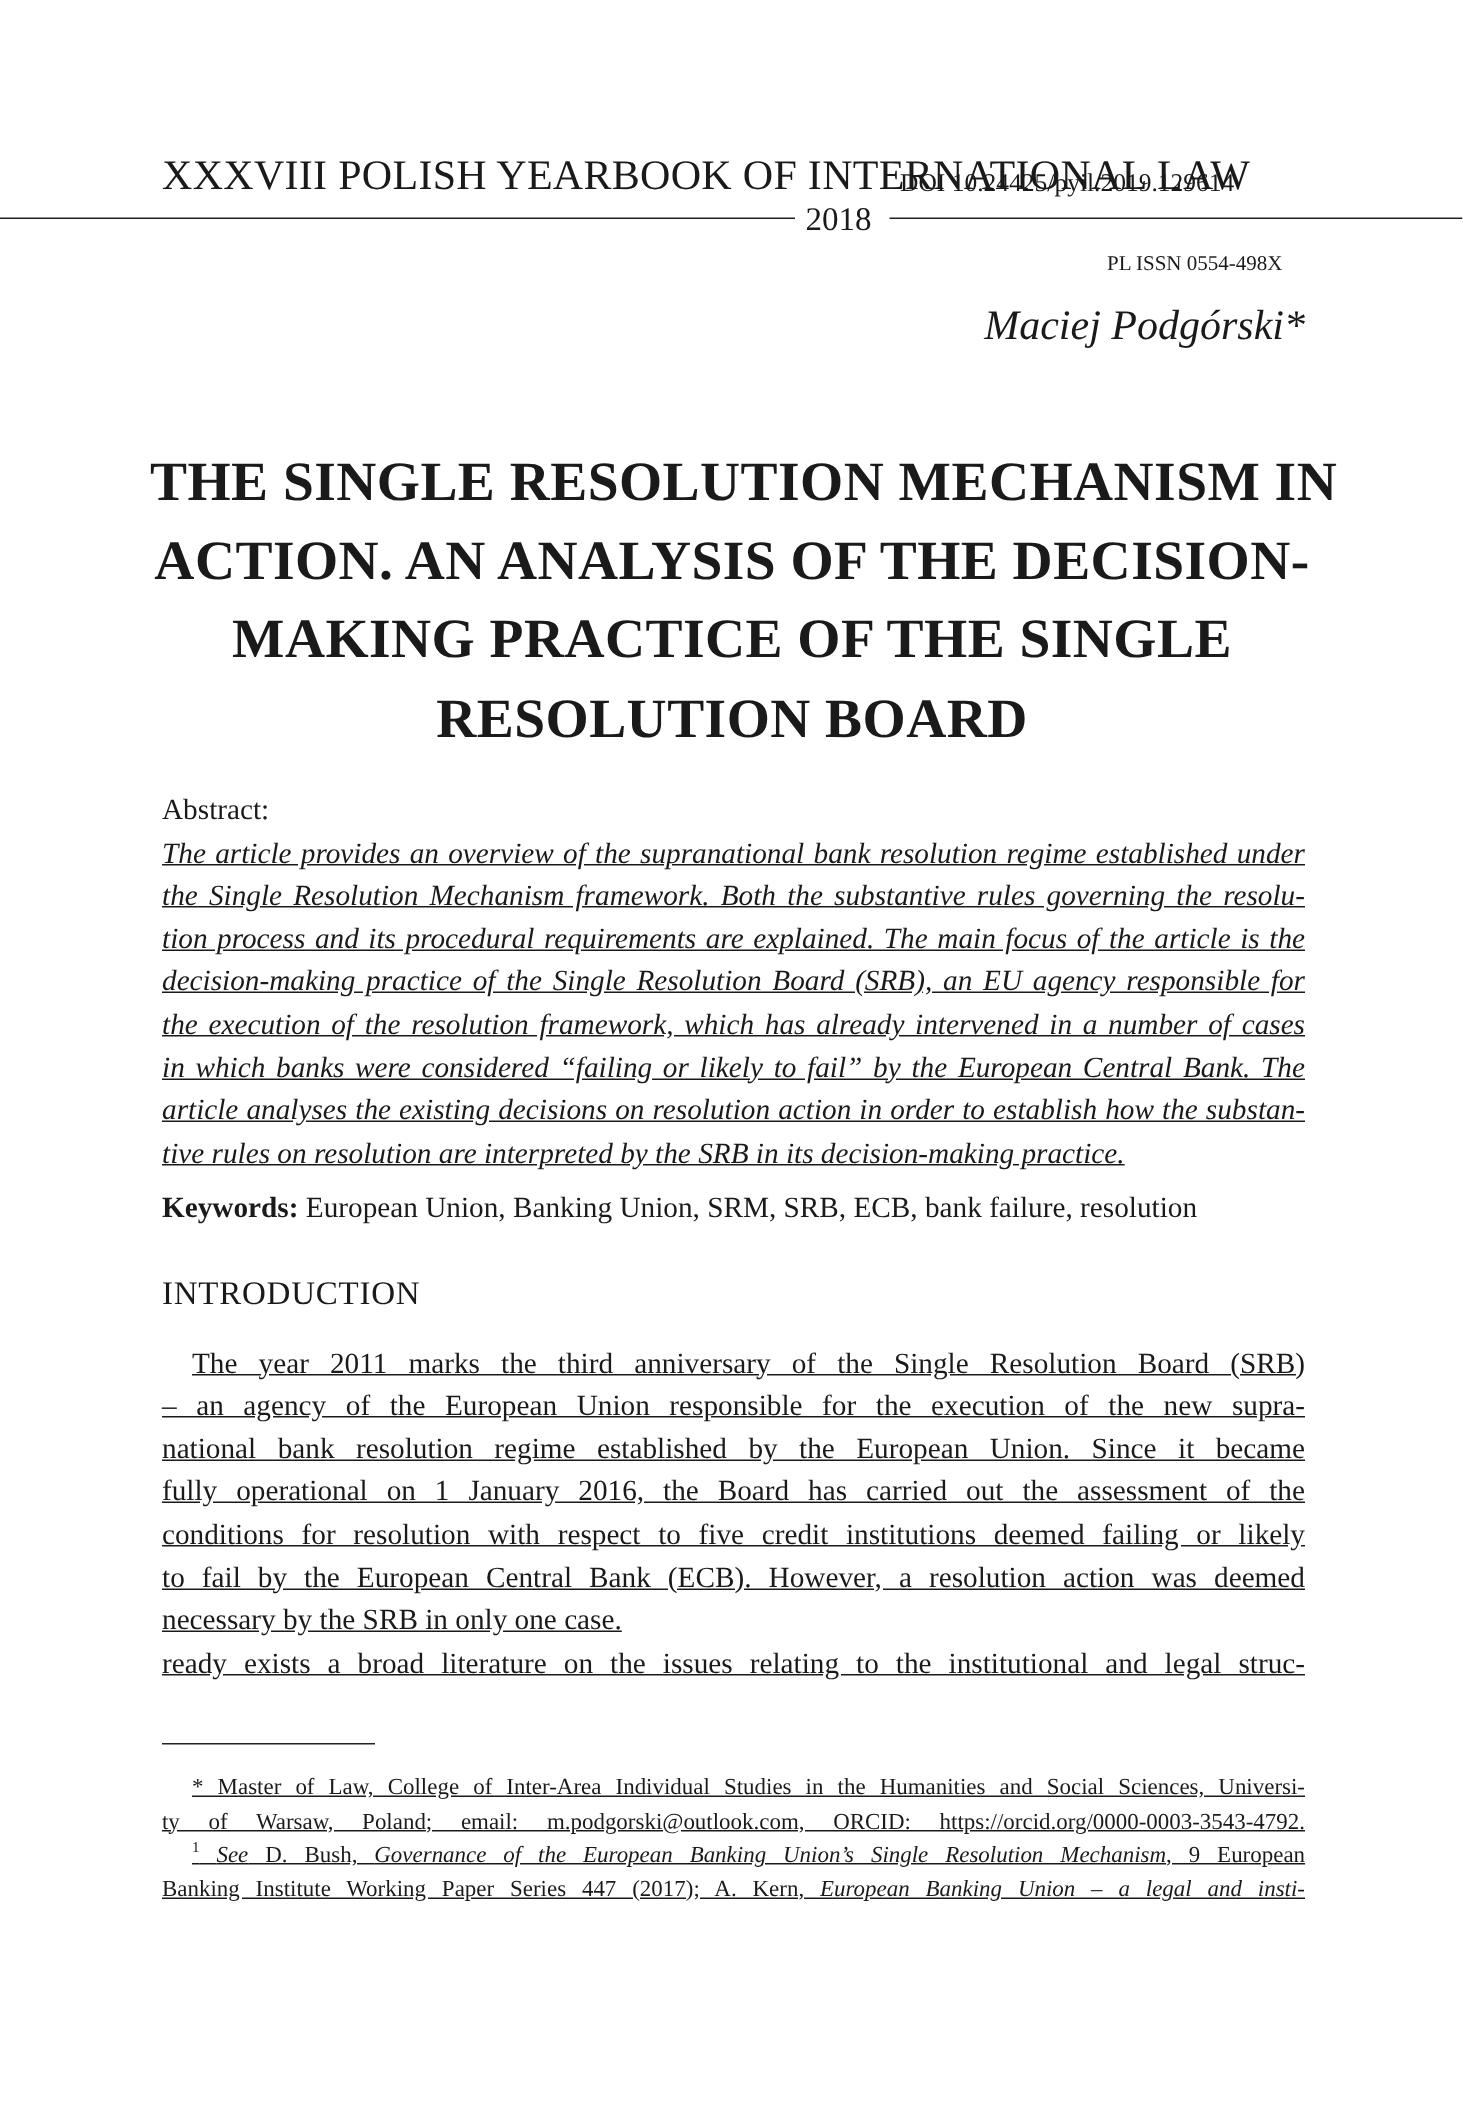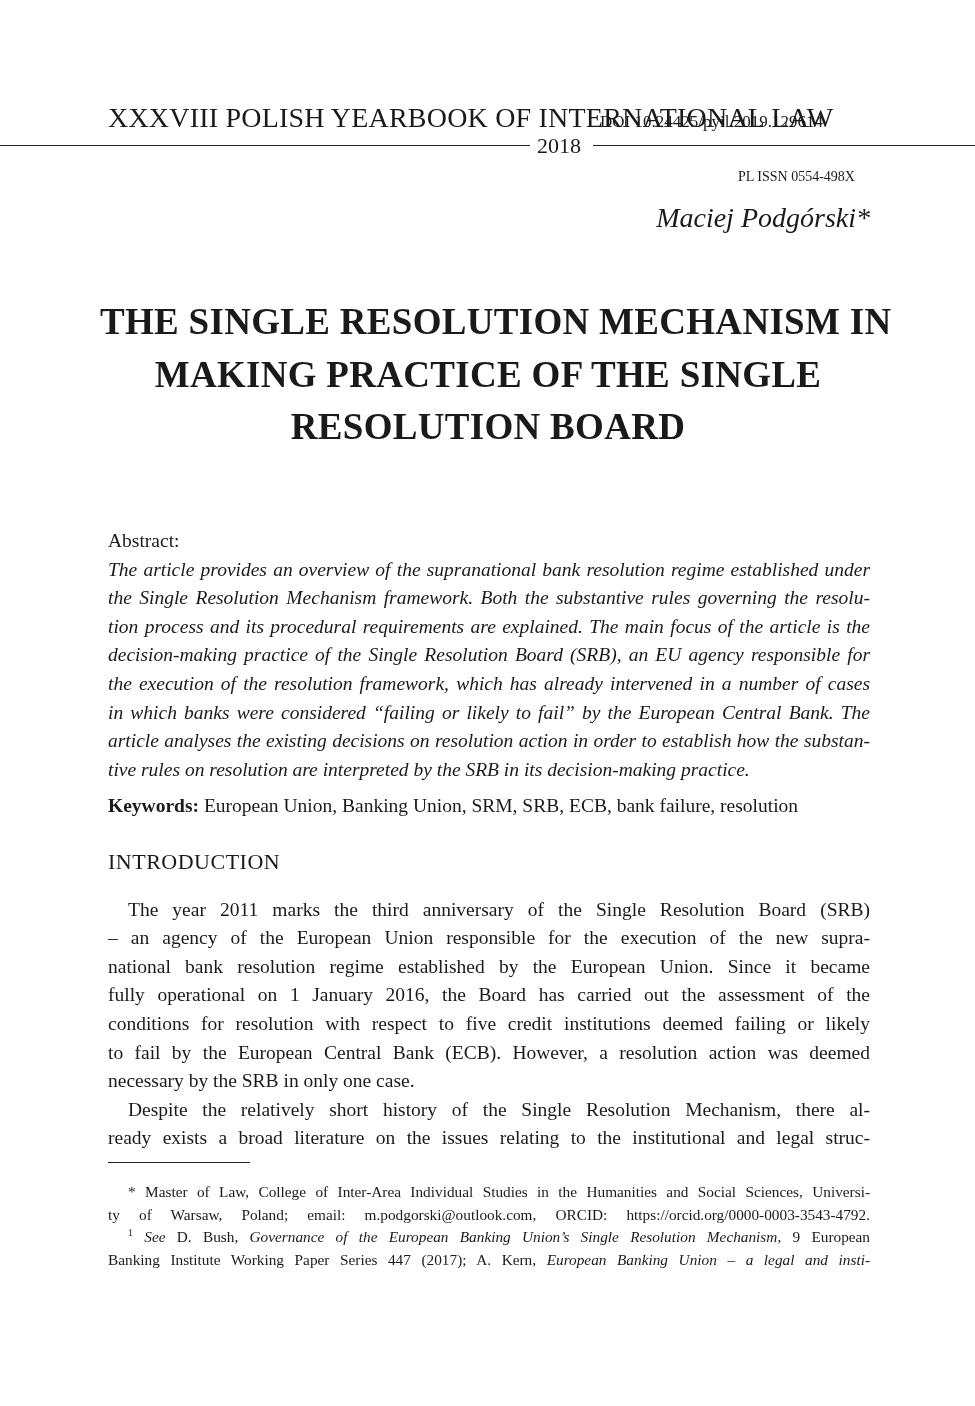--- a/index.html
+++ b/index.html
@@ -12,21 +12,21 @@
   .year { left: 537px; top: 133px; font-size: 22px; }
   .doi { left: 600px; top: 112px; font-size: 17px; white-space: nowrap; }
   .issn { left: 738px; top: 159px; font-size: 14px; white-space: nowrap; margin-top: 10px; }
   .author { right: 105px; top: 202px; font-size: 28px; font-style: italic; white-space: nowrap; }
   .title { left: 100px; width: 776px; top: 296px; text-align: center; font-weight: bold;
            font-size: 37px; line-height: 52.5px; letter-spacing: 0.3px; }
   .title div { white-space: nowrap; }
   .content { left: 108px; width: 762px; top: 527px; font-size: 19.5px; line-height: 28.6px; }
   .abstract-label { font-weight: normal; }
   .abstract-text { font-style: italic; text-align: justify; }
-  .abstract-text div, .intro div, .fn div { text-align: justify; text-align-last: justify; white-space: nowrap; }
+  .abstract-text div, .intro div, .fn div { text-align: justify; text-align-last: justify; white-space: nowrap; text-decoration: underline; }
   .abstract-text div.last, .intro div.last, .fn div.last { text-align-last: left; }
   .keywords { margin-top: 8px; white-space: nowrap; }
   .keywords b { font-weight: bold; margin-top: 12px; }
   .heading { margin-top: 27px; font-size: 22px; letter-spacing: 0.5px; }
   .intro { margin-top: 19px; }
   .indent { padding-left: 20px; }
   .fn-rule { left: 108px; top: 1162px; width: 142px; border-top: 1.2px solid #222; }
   .fn { left: 108px; width: 762px; top: 1165px; font-size: 15.3px; line-height: 22.5px; margin-top: 16px; }
   .fn i { font-style: italic; }
   .sup { font-size: 10px; vertical-align: super; line-height: 0; }
@@ -38,20 +38,21 @@
 <div class="abs doi">DOI 10.24425/pyil.2019.129614</div>
 <div class="abs rule-left"></div>
 <div class="abs year">2018</div>
 <div class="abs rule-right"></div>
 <div class="abs issn">PL ISSN 0554-498X</div>
 
 <div class="abs author">Maciej Podgórski*</div>
 
 <div class="abs title">
   <div>THE SINGLE RESOLUTION MECHANISM IN</div>
+  <div>ACTION. AN ANALYSIS OF THE DECISION-</div>
   <div>MAKING PRACTICE OF THE SINGLE</div>
   <div>RESOLUTION BOARD</div>
 </div>
 
 <div class="abs content">
   <div class="abstract-label">Abstract:</div>
   <div class="abstract-text">
     <div>The article provides an overview of the supranational bank resolution regime established under</div>
     <div>the Single Resolution Mechanism framework. Both the substantive rules governing the resolu-</div>
     <div>tion process and its procedural requirements are explained. The main focus of the article is the</div>
@@ -69,21 +70,20 @@
   <div class="heading">INTRODUCTION</div>
 
   <div class="intro">
     <div class="indent">The year 2011 marks the third anniversary of the Single Resolution Board (SRB)</div>
     <div>– an agency of the European Union responsible for the execution of the new supra-</div>
     <div>national bank resolution regime established by the European Union. Since it became</div>
     <div>fully operational on 1 January 2016, the Board has carried out the assessment of the</div>
     <div>conditions for resolution with respect to five credit institutions deemed failing or likely</div>
     <div>to fail by the European Central Bank (ECB). However, a resolution action was deemed</div>
     <div class="last">necessary by the SRB in only one case.</div>
-    <div class="indent">Despite the relatively short history of the Single Resolution Mechanism, there al-</div>
     <div>ready exists a broad literature on the issues relating to the institutional and legal struc-</div>
   </div>
 </div>
 
 <div class="abs fn-rule"></div>
 <div class="abs fn">
   <div class="indent">* Master of Law, College of Inter-Area Individual Studies in the Humanities and Social Sciences, Universi-</div>
   <div>ty of Warsaw, Poland; email: m.podgorski@outlook.com, ORCID: https://orcid.org/0000-0003-3543-4792.</div>
   <div class="indent"><span class="sup">1</span> <i>See</i><span> D. Bush, </span><i>Governance of the European Banking Union’s Single Resolution Mechanism</i><span>, 9 European</span></div>
   <div><span>Banking Institute Working Paper Series 447 (2017); A. Kern, </span><i>European Banking Union – a legal and insti-</i></div>

